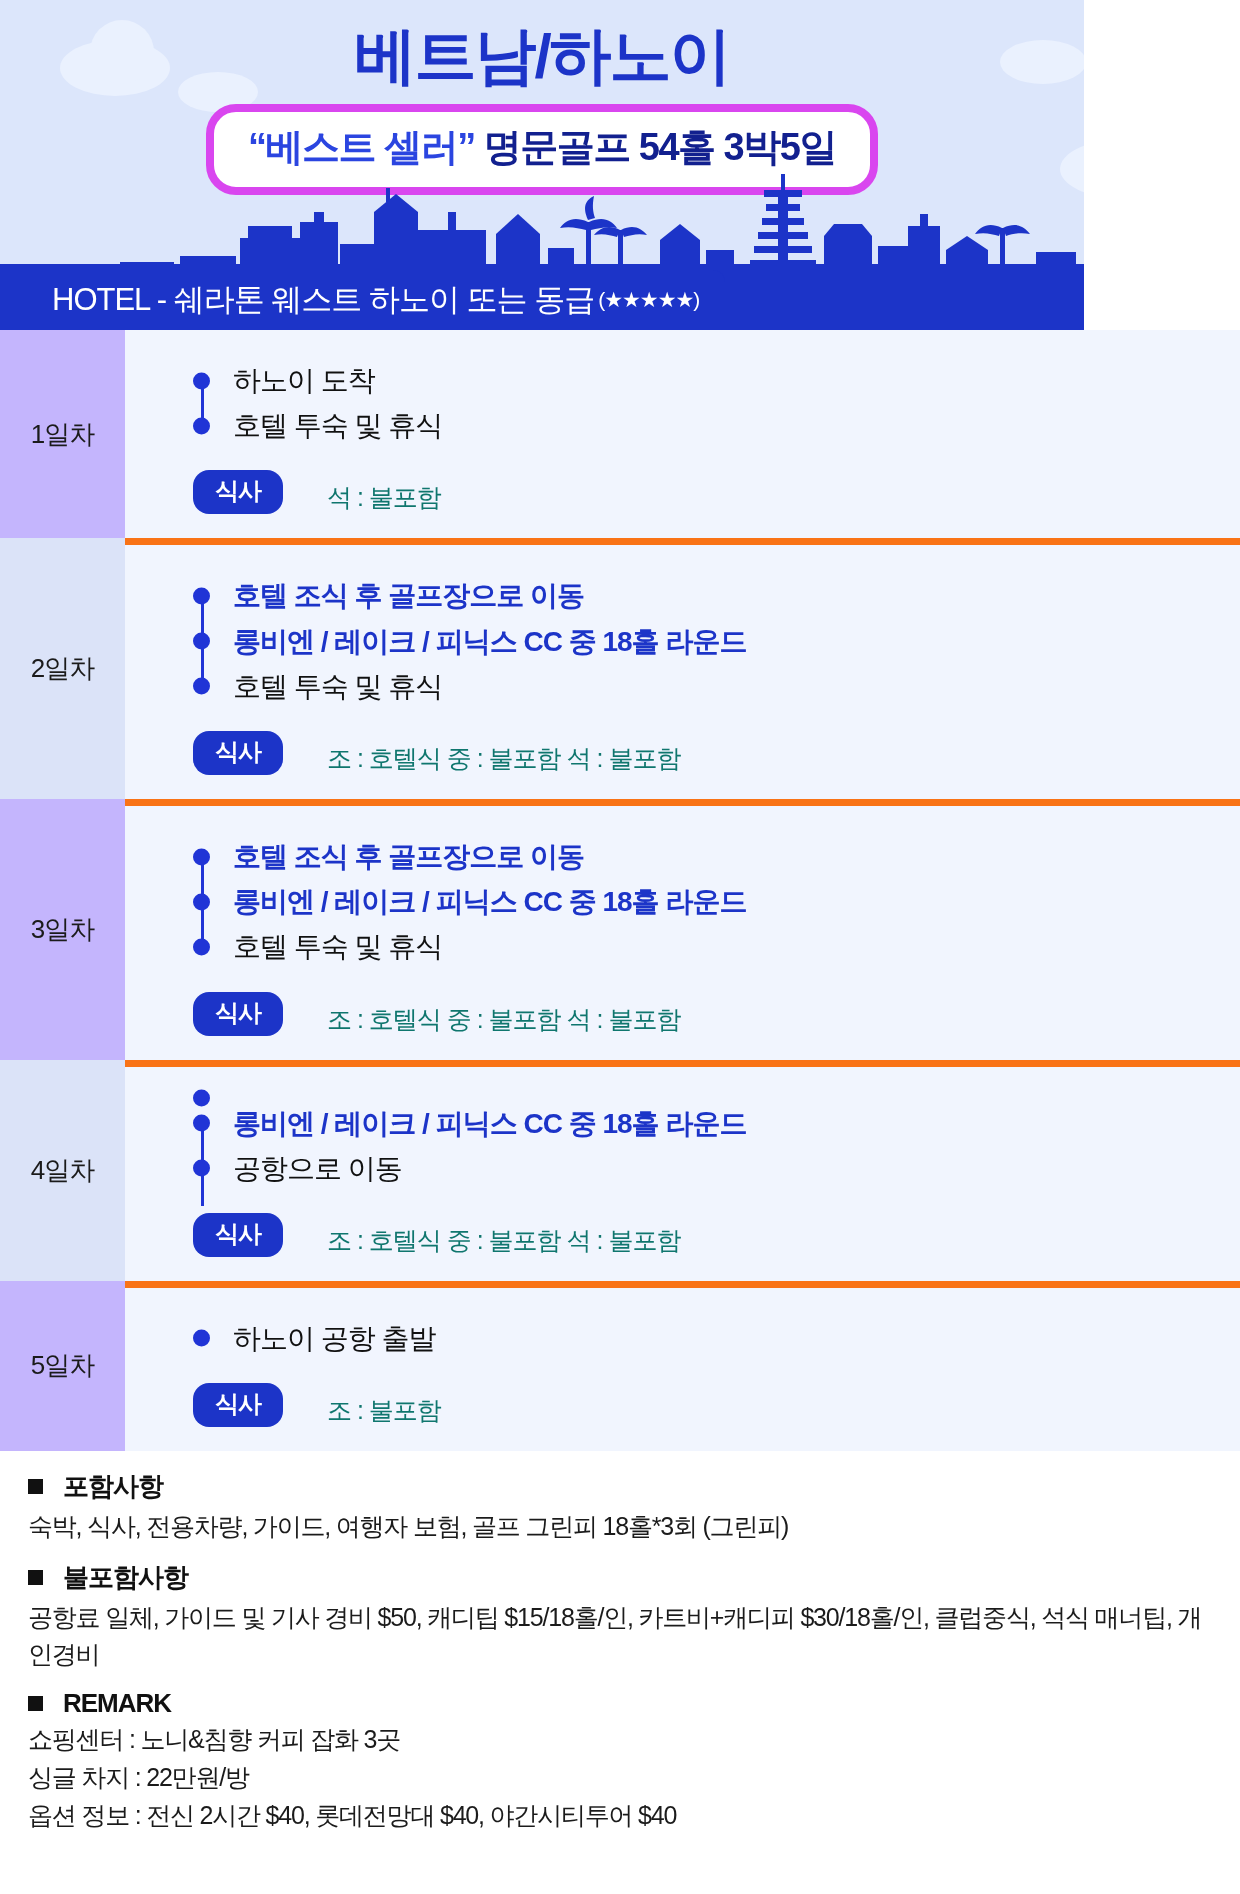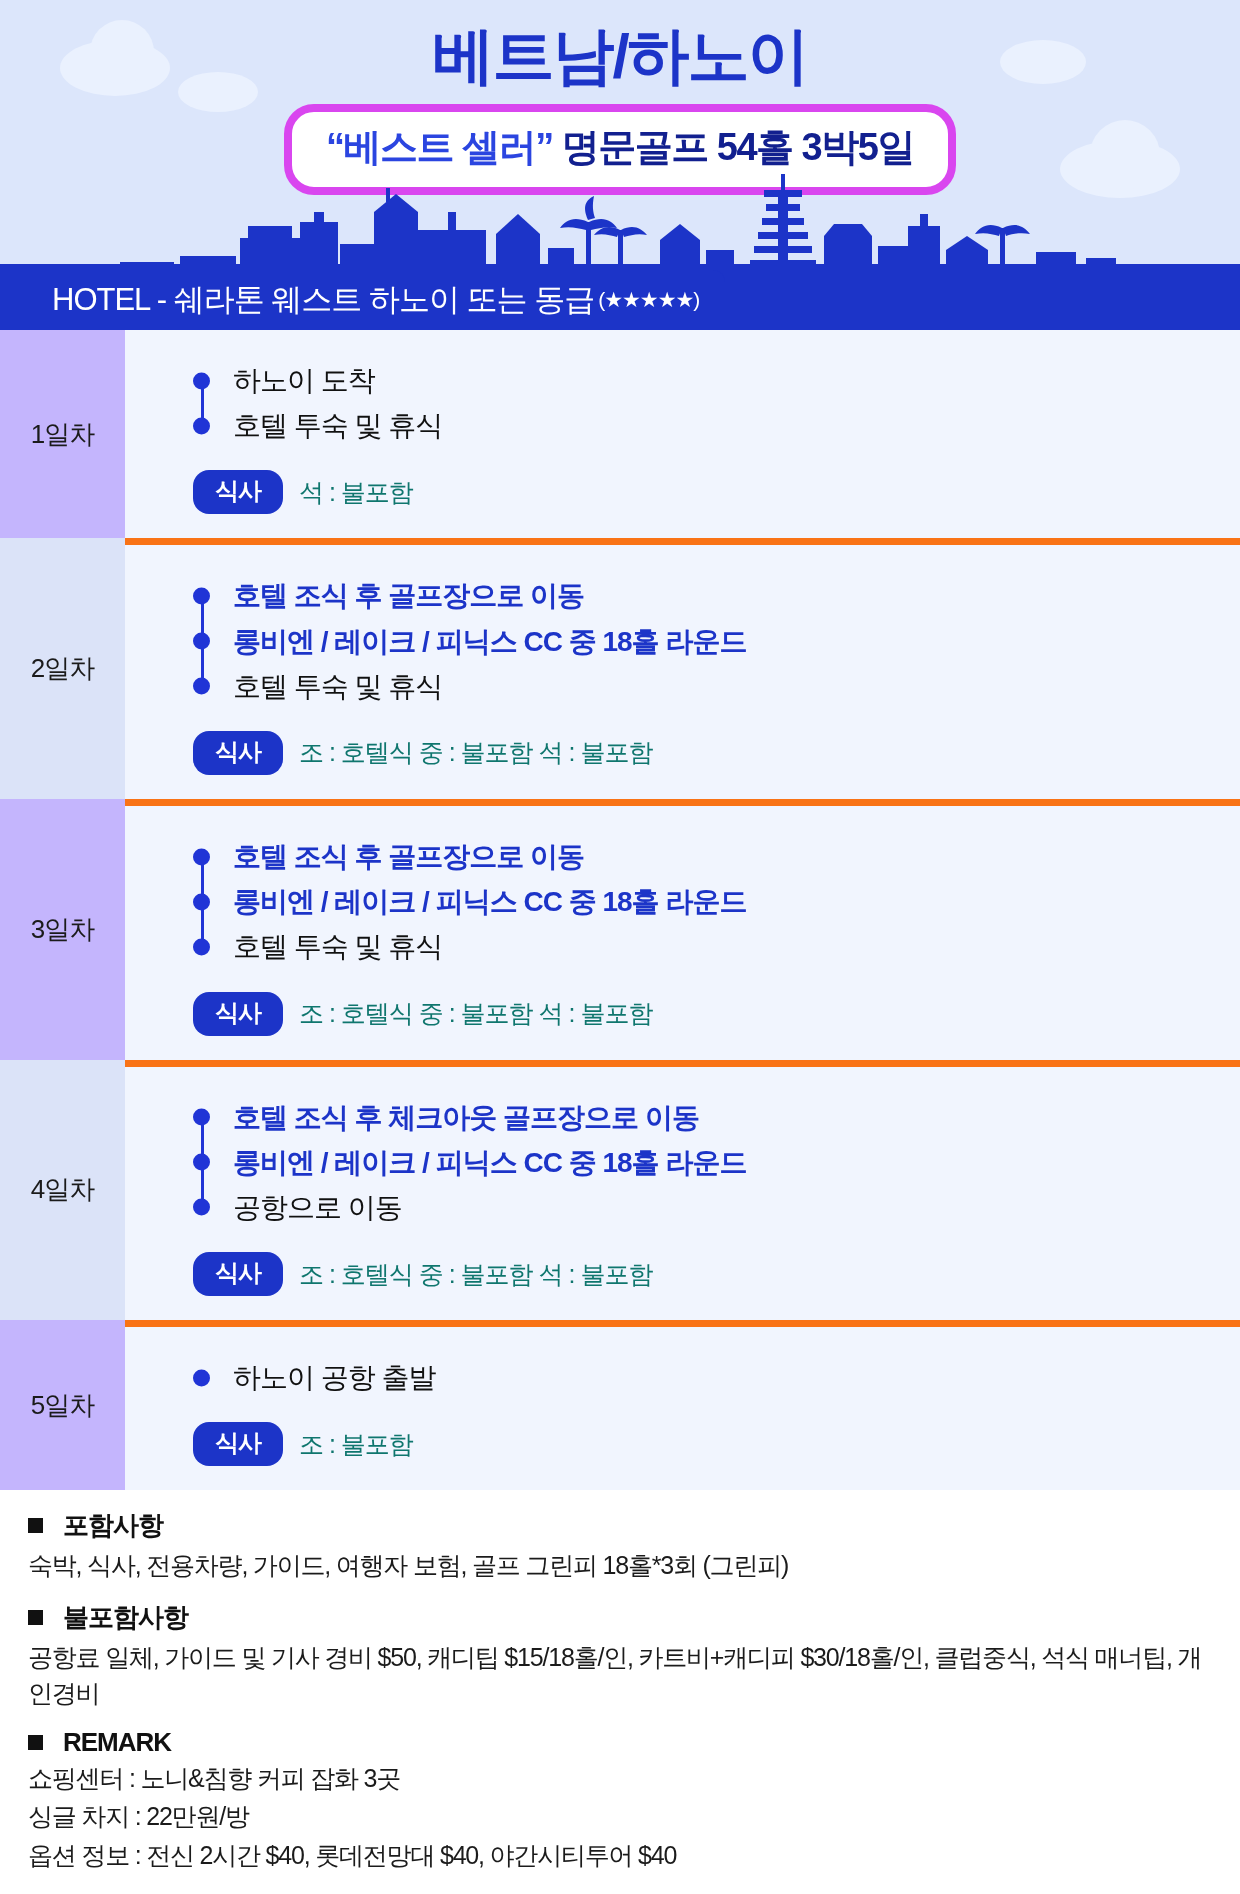--- a/index.html
+++ b/index.html
@@ -8,21 +8,21 @@
     width:1240px; height:1894px;
     font-family:"Liberation Sans", sans-serif;
     background:#ffffff;
     position:relative;
     overflow:hidden;
   }
 
   
   .header {
     position:relative;
-    width:1240px;
+    width:1084px;
     height:330px;
     background:#dce6fb;
     overflow:hidden;
   }
   .cloud { position:absolute; background:#eaf1fe; border-radius:50%; }
   .c1 { width:110px; height:56px; left:60px; top:40px; }
   .c1b { width:64px; height:64px; left:90px; top:20px; }
   .c2 { width:80px; height:40px; left:178px; top:72px; }
   .c3 { width:120px; height:58px; left:1060px; top:140px; }
   .c3b { width:70px; height:70px; left:1090px; top:120px; }
@@ -135,23 +135,24 @@
   .step.blue { color:#1c34c8; font-weight:bold; }
   .connector {
     position:absolute;
     left:26px;
     width:3px;
     background:#2034d6;
   }
 
   .meal {
     display:flex;
-    align-items:center;
+    align-items:flex-end;
     margin-top:22px;
     padding-left:18px;
+    gap:28px;
   }
   .meal-chip {
     background:#1c34c8;
     color:#ffffff;
     font-size:24px;
     font-weight:bold;
     border-radius:16px;
     padding:5px 22px 7px 22px;
     letter-spacing:-1px;
     white-space:nowrap;
@@ -347,21 +348,20 @@
         </div>
       </div>
     </div>
     <div class="day-row">
       <div class="day-label">4일차</div>
       <div class="day-body">
         <ul class="steps">
           <div class="connector" style="top: 21px; height: 90px;"></div>
           <li class="step blue">
             <span class="dot"></span>
-            <span>호텔 조식 후 체크아웃 골프장으로 이동</span>
           </li>
           <li class="step blue">
             <span class="dot"></span>
             <span>롱비엔 / 레이크 / 피닉스 CC 중 18홀 라운드</span>
           </li>
           <li class="step">
             <span class="dot"></span>
             <span>공항으로 이동</span>
           </li>
         </ul>

